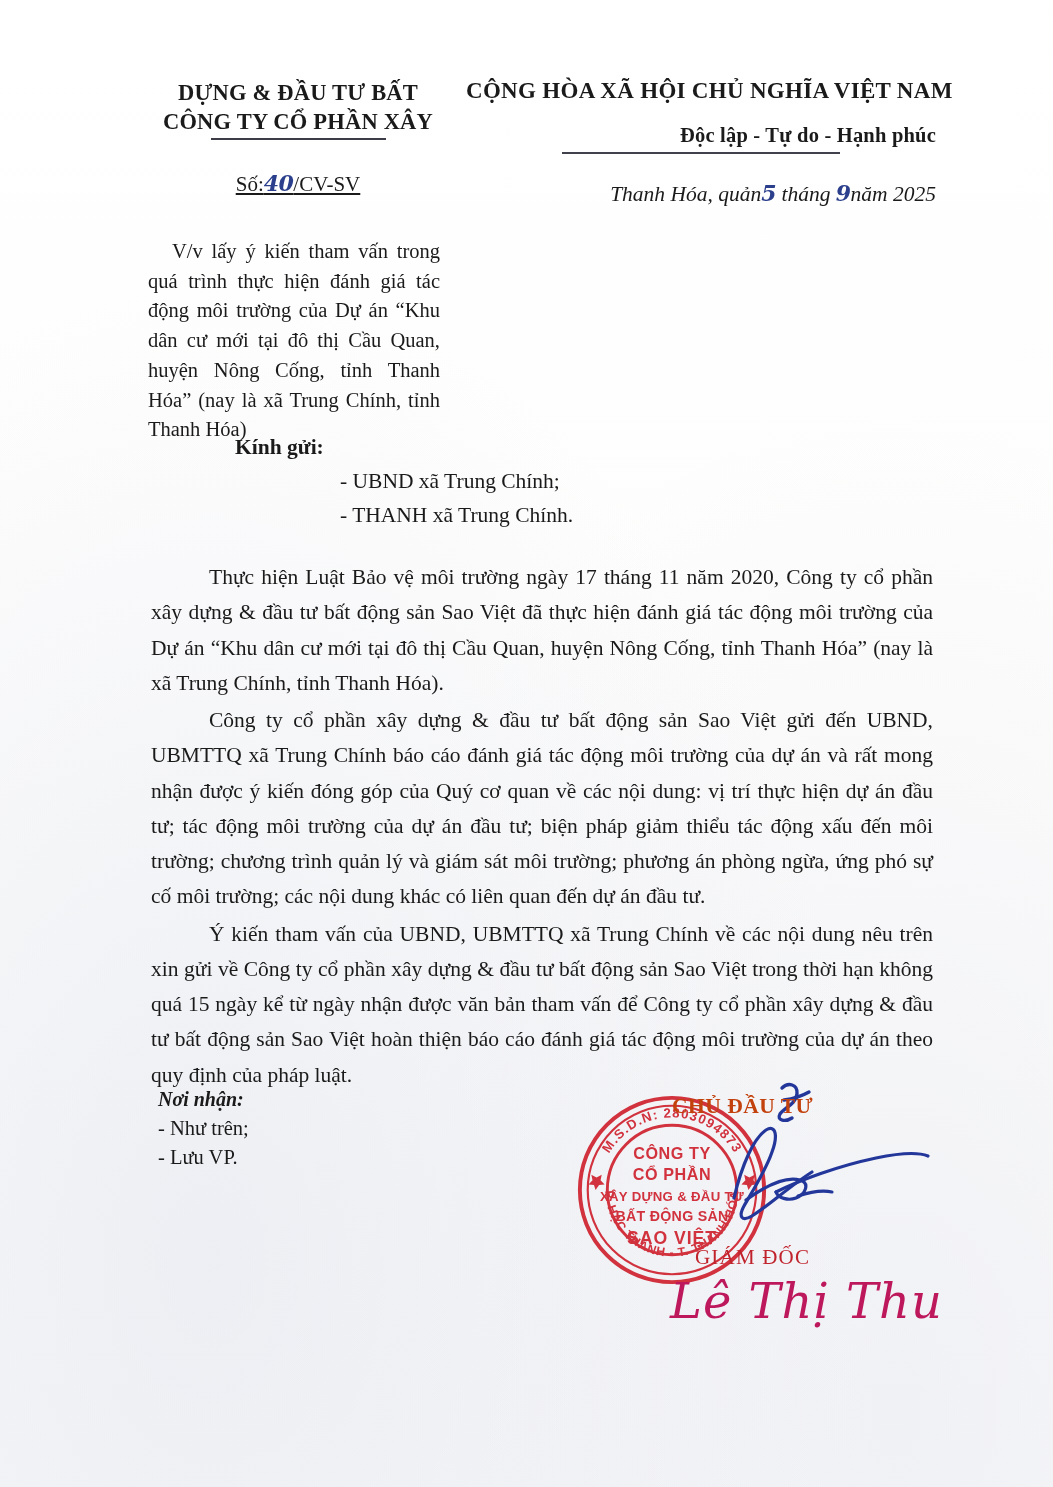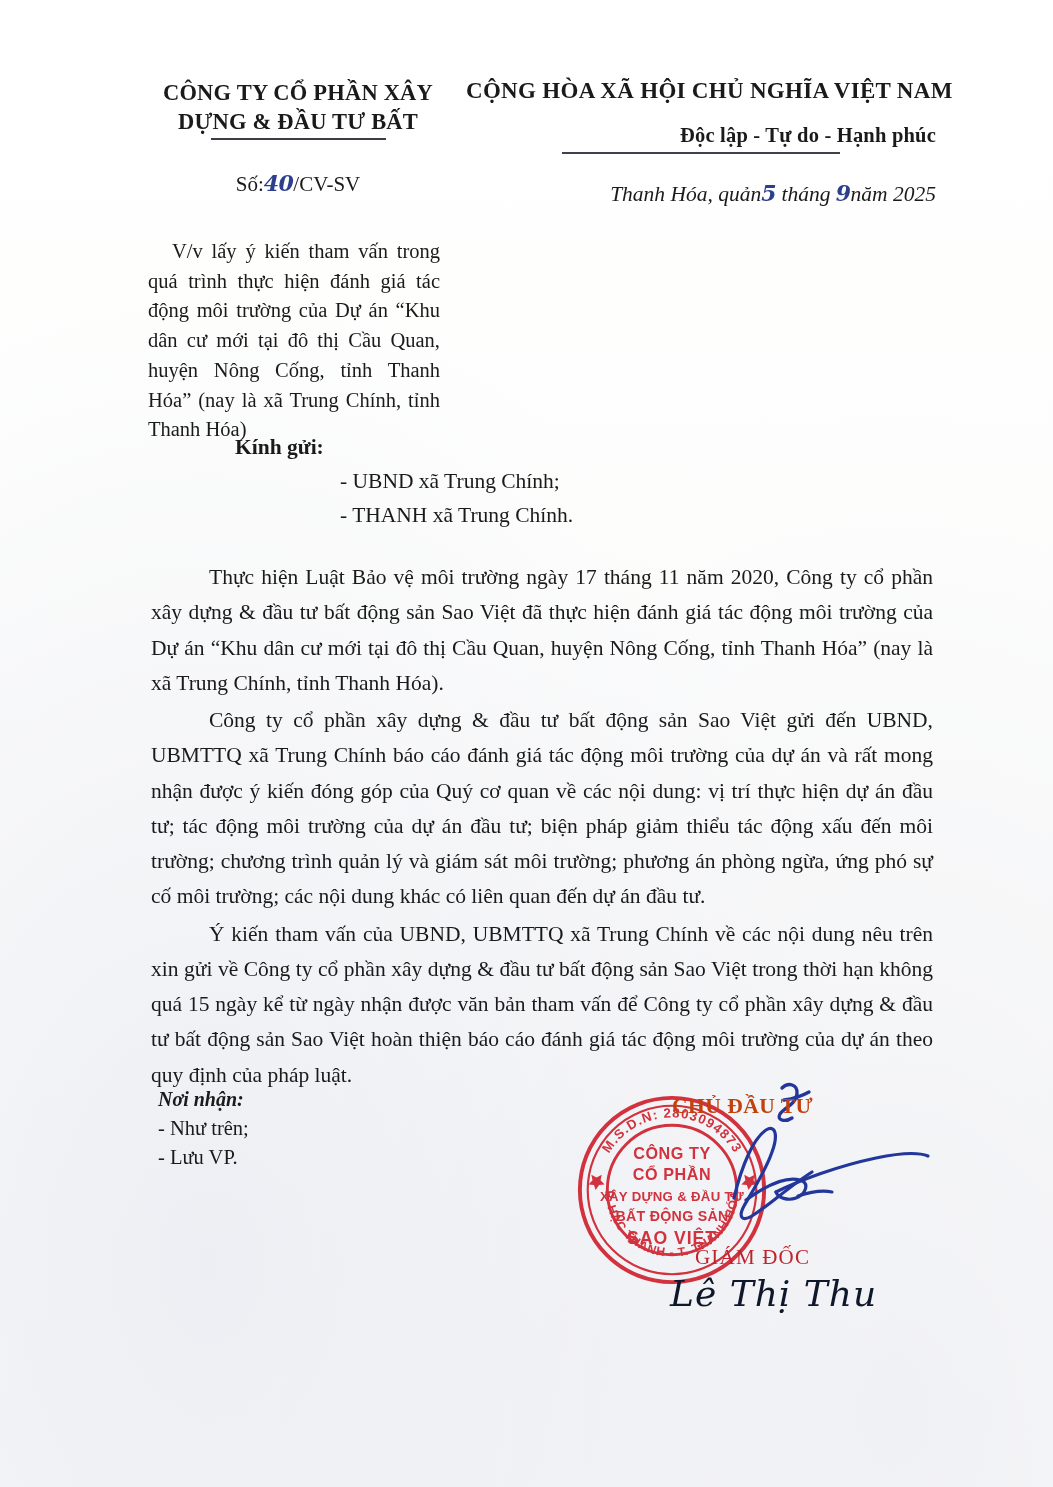--- a/index.html
+++ b/index.html
@@ -54,20 +54,21 @@
   .org-rule {
     width: 175px;
     height: 2px;
     background: #3c3c46;
     margin: 1px auto 0 auto;
   }
   .doc-no {
     margin-top: 30px;
     font-size: 21px;
     white-space: nowrap;
+    text-decoration: underline;
   }
   .hw-blue {
     font-family: "DejaVu Serif", serif;
     font-style: italic;
     color: #2b3f8c;
     font-weight: bold;
     font-size: 22px;
     letter-spacing: -0.5px;
   }
 
@@ -197,22 +198,22 @@
     color: #c0232c;
     z-index: 6;
     white-space: nowrap;
   }
   .signer-name {
     position: absolute;
     left: 110px;
     top: 185px;
     font-family: "DejaVu Serif", serif;
     font-style: italic;
-    font-size: 36px;
-    color: #0f172a;
+    font-size: 48px;
+    color: #be185d;
     letter-spacing: 1px;
     white-space: nowrap;
     z-index: 6;
     text-align: center;
   }
 
   
   .seal {
     position: absolute;
     left: 14px;
@@ -235,22 +236,22 @@
 </head>
 <body>
 
 <div class="page">
 <div class="layer">
 
   <div class="header">
 
     <div class="org-block">
       <div class="org-name">
+        <div>DỰNG &amp; ĐẦU TƯ BẤT</div>
         <div>CÔNG TY CỔ PHẦN XÂY</div>
-        <div>DỰNG &amp; ĐẦU TƯ BẤT</div>
       </div>
       <div class="org-rule"></div>
 
       <div class="doc-no"><span>Số:</span><span class="hw-blue">40</span><span>/CV-SV</span></div>
     </div>
 
     <div class="nation-block">
       <div class="nation-title">CỘNG HÒA XÃ HỘI CHỦ NGHĨA VIỆT NAM</div>
       <div class="nation-motto">Độc lập - Tự do - Hạnh phúc</div>
       <div class="nation-rule"></div>

